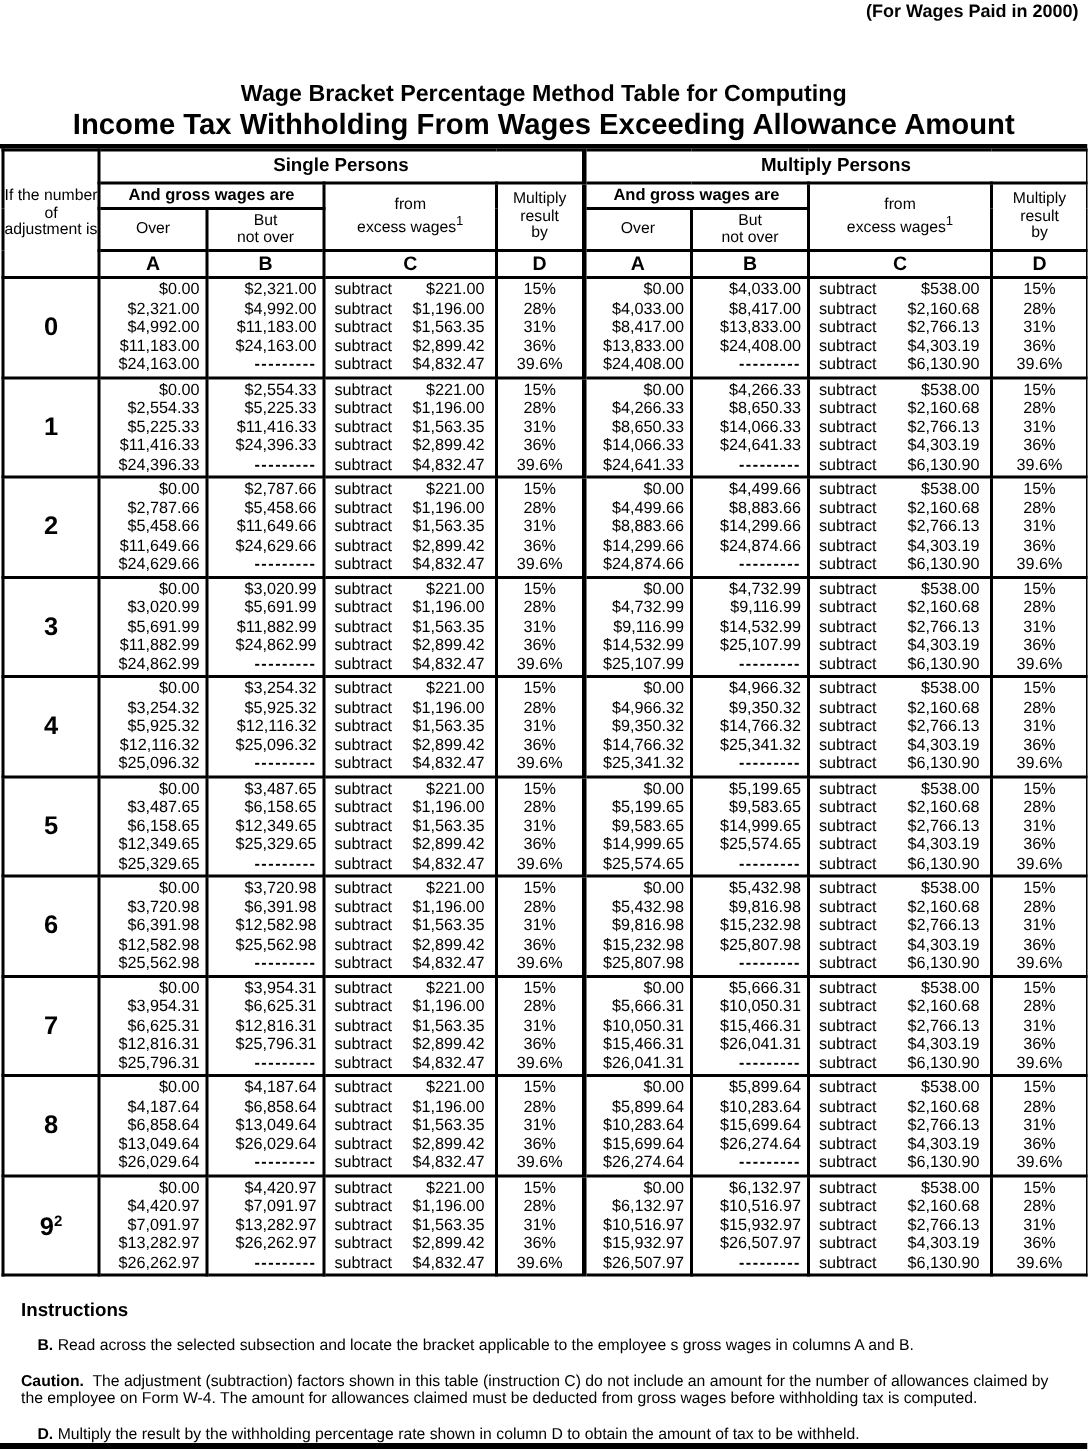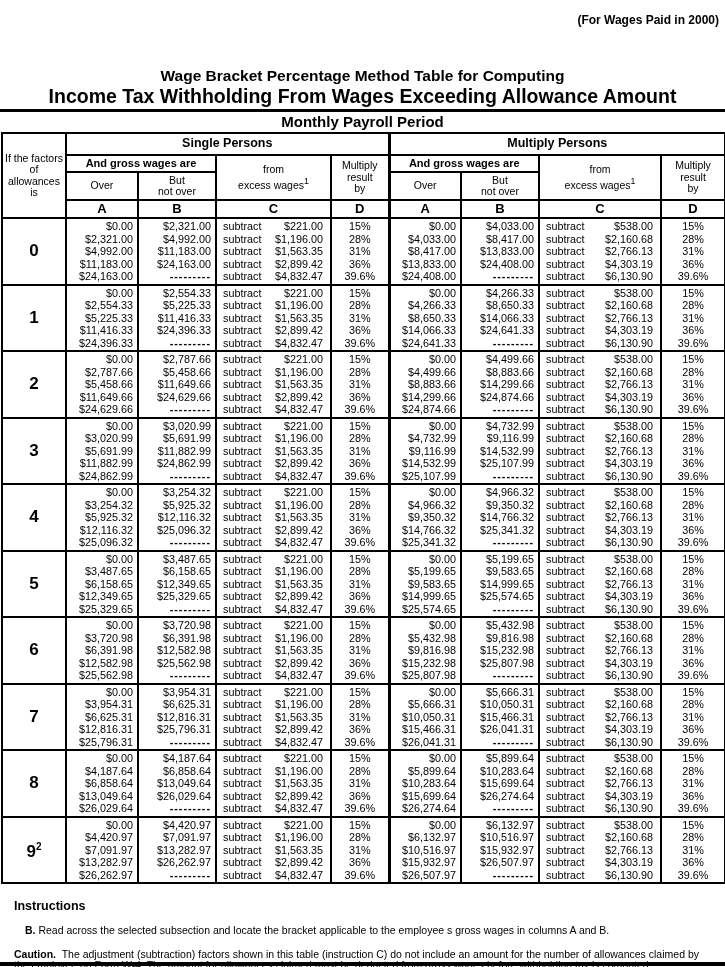--- a/index.html
+++ b/index.html
@@ -1,18 +1,18 @@
 <!DOCTYPE html>
 <html><head>
 <meta charset="utf-8">
 <style>
   html,body{margin:0;padding:0;background:#fff;}
   body{width:725px;height:967px;color:#000;font-family:"Liberation Sans",sans-serif;position:relative;overflow:hidden;}
   .page{width:725px;height:967px;position:relative;}
-  .note{font-weight:bold;font-size:12px;text-align:right;padding:13px 6px 0 0;}
+  .note{font-weight:bold;font-size:12px;text-align:right;padding:0 6px 0 0;}
   .title1{font-weight:bold;font-size:15.5px;text-align:center;line-height:18px;margin-top:40px;}
   .title2{font-weight:bold;font-size:19.5px;text-align:center;line-height:22px;border-bottom:3px solid #000;padding-bottom:2px;}
   .period{font-weight:bold;font-size:15px;text-align:center;line-height:18px;padding:1px 0 1px;}
   table{border-collapse:collapse;table-layout:fixed;width:723px;margin:0 1px;}
   th,td{border:2px solid #000;padding:0;}
   thead th{vertical-align:middle;text-align:center;font-weight:normal;font-size:10.5px;line-height:11.5px;}
   th.section{font-weight:bold;font-size:12.5px;height:20px;}
   th.alh{font-size:10.5px;width:64px;}
   th.gross{font-weight:bold;font-size:11px;height:15px;}
   th.ov{height:26px;}
@@ -33,37 +33,36 @@
   .fn{margin:0 4px 0 3px;font-size:10.5px;line-height:11.7px;padding-left:12px;text-indent:-12px;}
   .bottom-bar{position:absolute;left:0;bottom:1px;width:725px;height:4px;background:#000;}
 </style>
 </head>
 <body>
 
 <div class="page">
   <div class="note">(For Wages Paid in 2000)</div>
   <div class="title1">Wage Bracket Percentage Method Table for Computing</div>
   <div class="title2">Income Tax Withholding From Wages Exceeding Allowance Amount</div>
-  <div class="period">Monthly Payroll Period</div>
 
   <table>
     <colgroup>
       <col style="width:64px">
         <col style="width:72px">
         <col style="width:78px">
         <col style="width:115px">
         <col style="width:58px">
       <col style="width:72px">
         <col style="width:78px">
         <col style="width:122px">
         <col style="width:64px">
     </colgroup>
     <thead>
       <tr>
-        <th rowspan="4" class="alh">If the factors of allowances is</th>
+        <th rowspan="4" class="alh">If the number of adjustment is</th>
         <th colspan="4" class="section">Single Persons</th>
         <th colspan="4" class="section sep">Multiply Persons</th>
       </tr>
       <tr>
         <th colspan="2" class="gross">And gross wages are</th>
         <th rowspan="2">
           <span>from</span><br>
           <span>excess wages</span><sup>1</sup>
         </th>
         <th rowspan="2">

